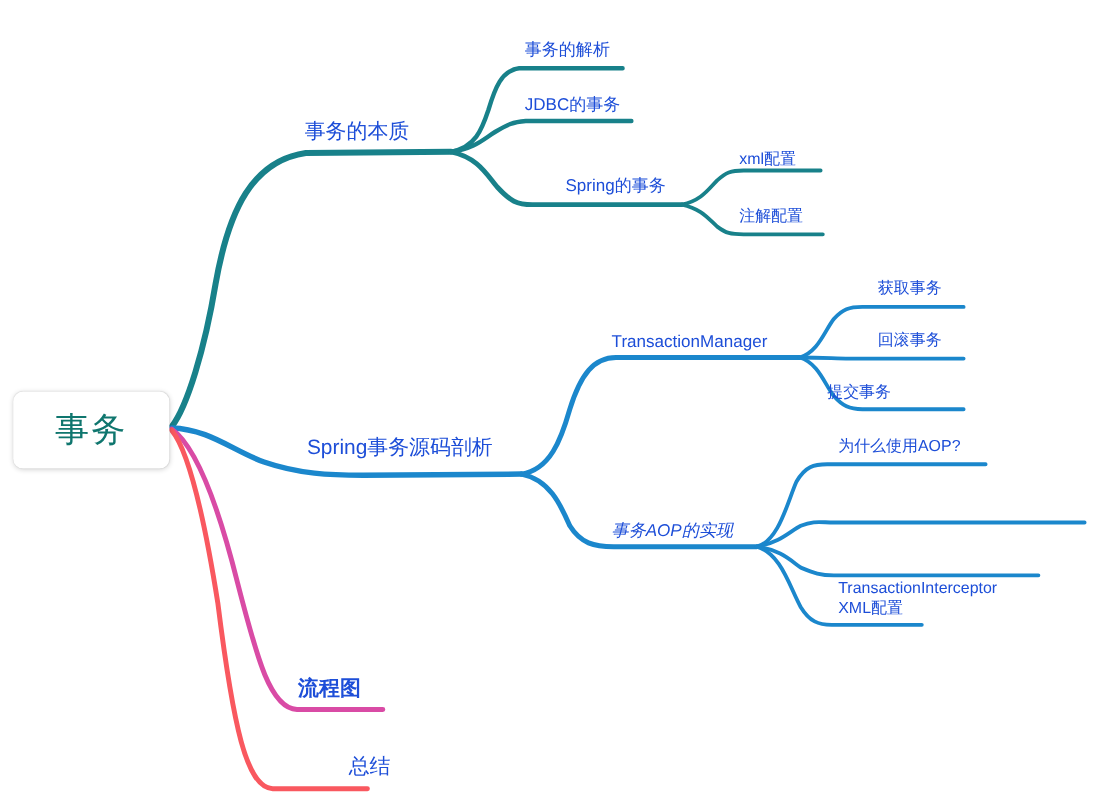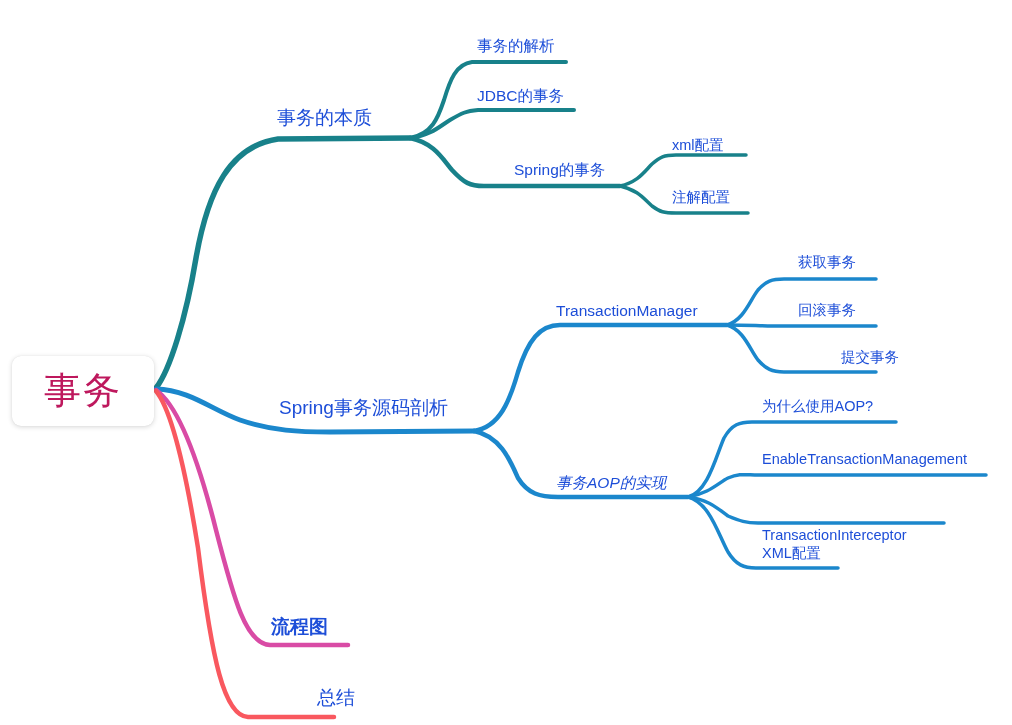--- a/index.html
+++ b/index.html
@@ -41,22 +41,22 @@
     width: 142px;
     height: 70px;
     background: #ffffff;
     border-radius: 9px;
     box-shadow: 0 1px 5px rgba(0,0,0,0.16), 0 0 1px rgba(0,0,0,0.10);
     display: flex;
     align-items: center;
     justify-content: center;
   }
   #root-node-label {
-    font-size: 37px;
-    color: #be185d;
+    font-size: 31px;
+    color: #0f766e;
     letter-spacing: 2px;
   }
 </style>
 </head>
 <body>
 
 <div id="mindmap-canvas">
 
   <svg id="branch-svg" viewBox="0 0 1012 725" xmlns="http://www.w3.org/2000/svg">
 
@@ -89,21 +89,21 @@
 
     <path d="M 156 390 C 176 404 196 450 216 530 C 234 600 246 644 270 645 L 348 645" fill="none" stroke="#d94ba5" stroke-width="4.5" stroke-linecap="round"></path>
 
     <path d="M 156 391 C 170 408 184 460 198 548 C 212 660 224 716 248 717 L 334 717" fill="none" stroke="#f9585f" stroke-width="4.5" stroke-linecap="round"></path>
   </svg>
 
   <div id="root-node">
     <span id="root-node-label">事务</span>
   </div>
 
-  <div class="node-label lvl1" style="left:277px; top:110px;font-family:Liberation Mono, monospace;">
+  <div class="node-label lvl1" style="left:277px; top:110px;">
     <span>事务的本质</span>
   </div>
 
   <div class="node-label lvl2" style="left:477px; top:38px;">
     <span>事务的解析</span>
   </div>
 
   <div class="node-label lvl2" style="left:477px; top:88px;">
     <span>JDBC的事务</span>
   </div>
@@ -129,35 +129,32 @@
   </div>
 
   <div class="node-label lvl3" style="left:798px; top:255px;">
     <span>获取事务</span>
   </div>
 
   <div class="node-label lvl3" style="left:798px; top:303px;">
     <span>回滚事务</span>
   </div>
 
-  <div class="node-label lvl3" style="left:841px; top:350px;text-align:right;">
+  <div class="node-label lvl3" style="left:752px; top:350px;text-align:right;">
     <span>提交事务</span>
   </div>
 
   <div class="node-label lvl2" style="left:556px; top:475px;font-style:italic;">
     <span>事务AOP的实现</span>
   </div>
 
   <div class="node-label lvl3" style="left:762px; top:399px;">
     <span>为什么使用AOP?</span>
   </div>
 
-  <div class="node-label lvl3" style="left:762px; top:452px;">
-    <span>EnableTransactionManagement</span>
-  </div>
 
   <div class="node-label lvl3" style="left:762px; top:500px;margin-top:28px;">
     <span>TransactionInterceptor</span>
   </div>
 
   <div class="node-label lvl3" style="left:762px; top:546px;">
     <span>XML配置</span>
   </div>
 
   <div class="node-label lvl1" style="left:271px; top:617px;font-weight:bold;">

